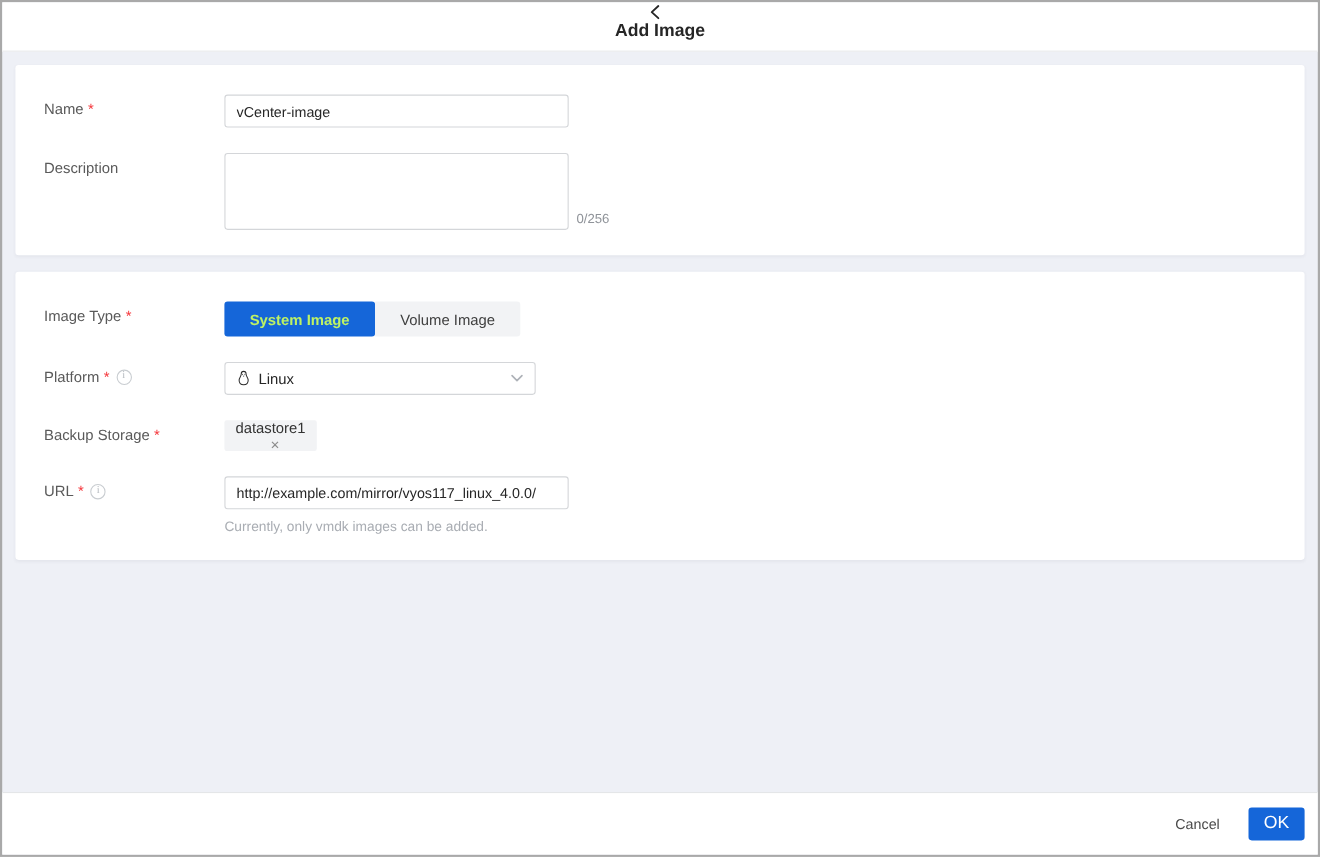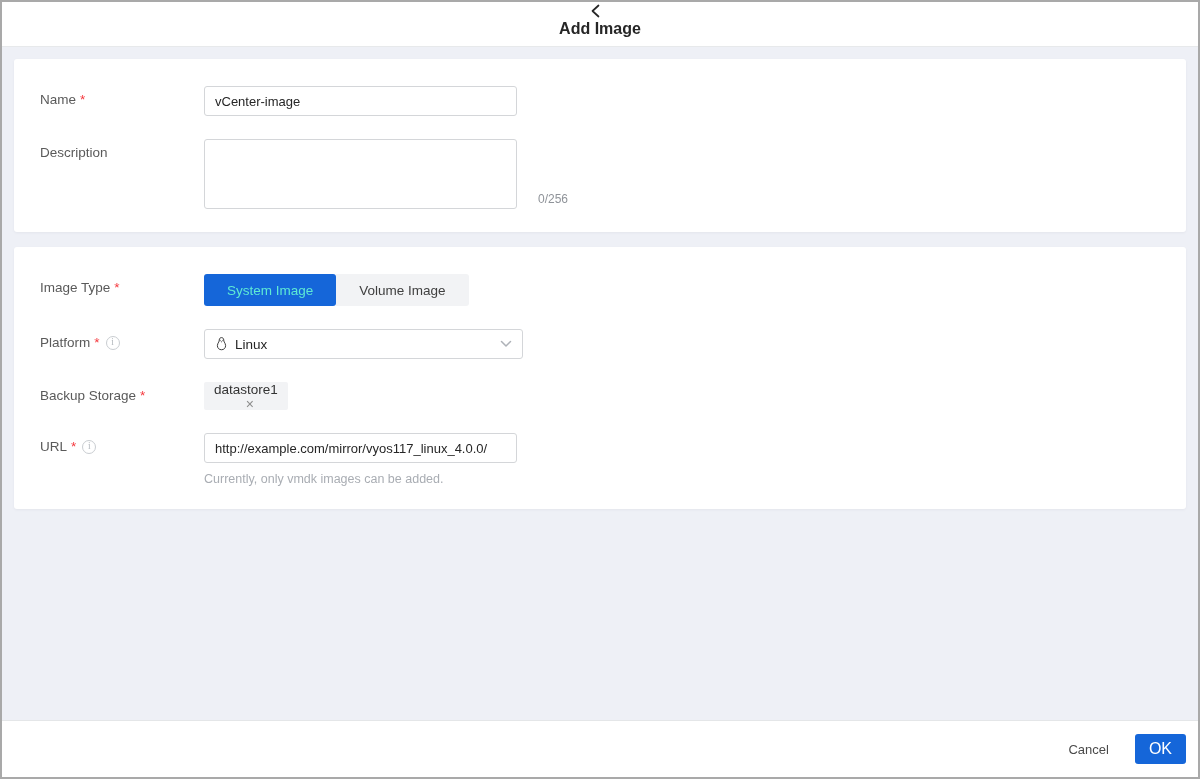--- a/index.html
+++ b/index.html
@@ -64,46 +64,46 @@
     font-family: "Liberation Serif", serif;
   }
 
   .text-input {
     width: 313px; height: 30px;
     border: 1px solid #d4d6d9; border-radius: 3px;
     padding: 0 10px; font-size: 13px; color: #262626;
     font-family: "Liberation Sans", sans-serif;
     background: #fff; outline: none;
   }
-  .textarea-wrap { display: flex; align-items: flex-end; gap: 14px; }
+  .textarea-wrap { display: flex; align-items: flex-end; }
   .desc-textarea {
     width: 313px; height: 70px; resize: none;
     border: 1px solid #d4d6d9; border-radius: 3px;
     padding: 6px 10px; font-size: 13px; color: #262626;
     font-family: "Liberation Sans", sans-serif;
     background: #fff; outline: none;
   }
   .char-counter { font-size: 12px; color: #8f9399; margin-left: 7px; padding-bottom: 3px; }
 
   
   .segment-group { display: inline-flex; }
   .segment-btn {
     height: 32px; padding: 0 23px;
     font-size: 13.5px; border: none; cursor: pointer;
     background: #f2f3f5; color: #404040;
     font-family: "Liberation Sans", sans-serif;
   }
   .segment-btn.selected {
-    background: #1566d9; color: #5eead4; border-radius: 3px;
+    background: #1566d9; color: #bef264; border-radius: 3px; font-weight: bold;
   }
   .segment-btn.unselected { border-radius: 0 3px 3px 0; }
 
   
   .select-box {
-    width: 319px; height: 30px;
+    width: 283px; height: 30px;
     border: 1px solid #d4d6d9; border-radius: 3px;
     background: #fff; cursor: pointer;
     display: flex; align-items: center;
     padding: 0 10px; position: relative;
   }
   .select-box .os-icon { display: inline-flex; margin-right: 7px; }
   .select-value { font-size: 13.5px; color: #262626; flex: 1; }
   .select-arrow { display: inline-flex; }
 
   

